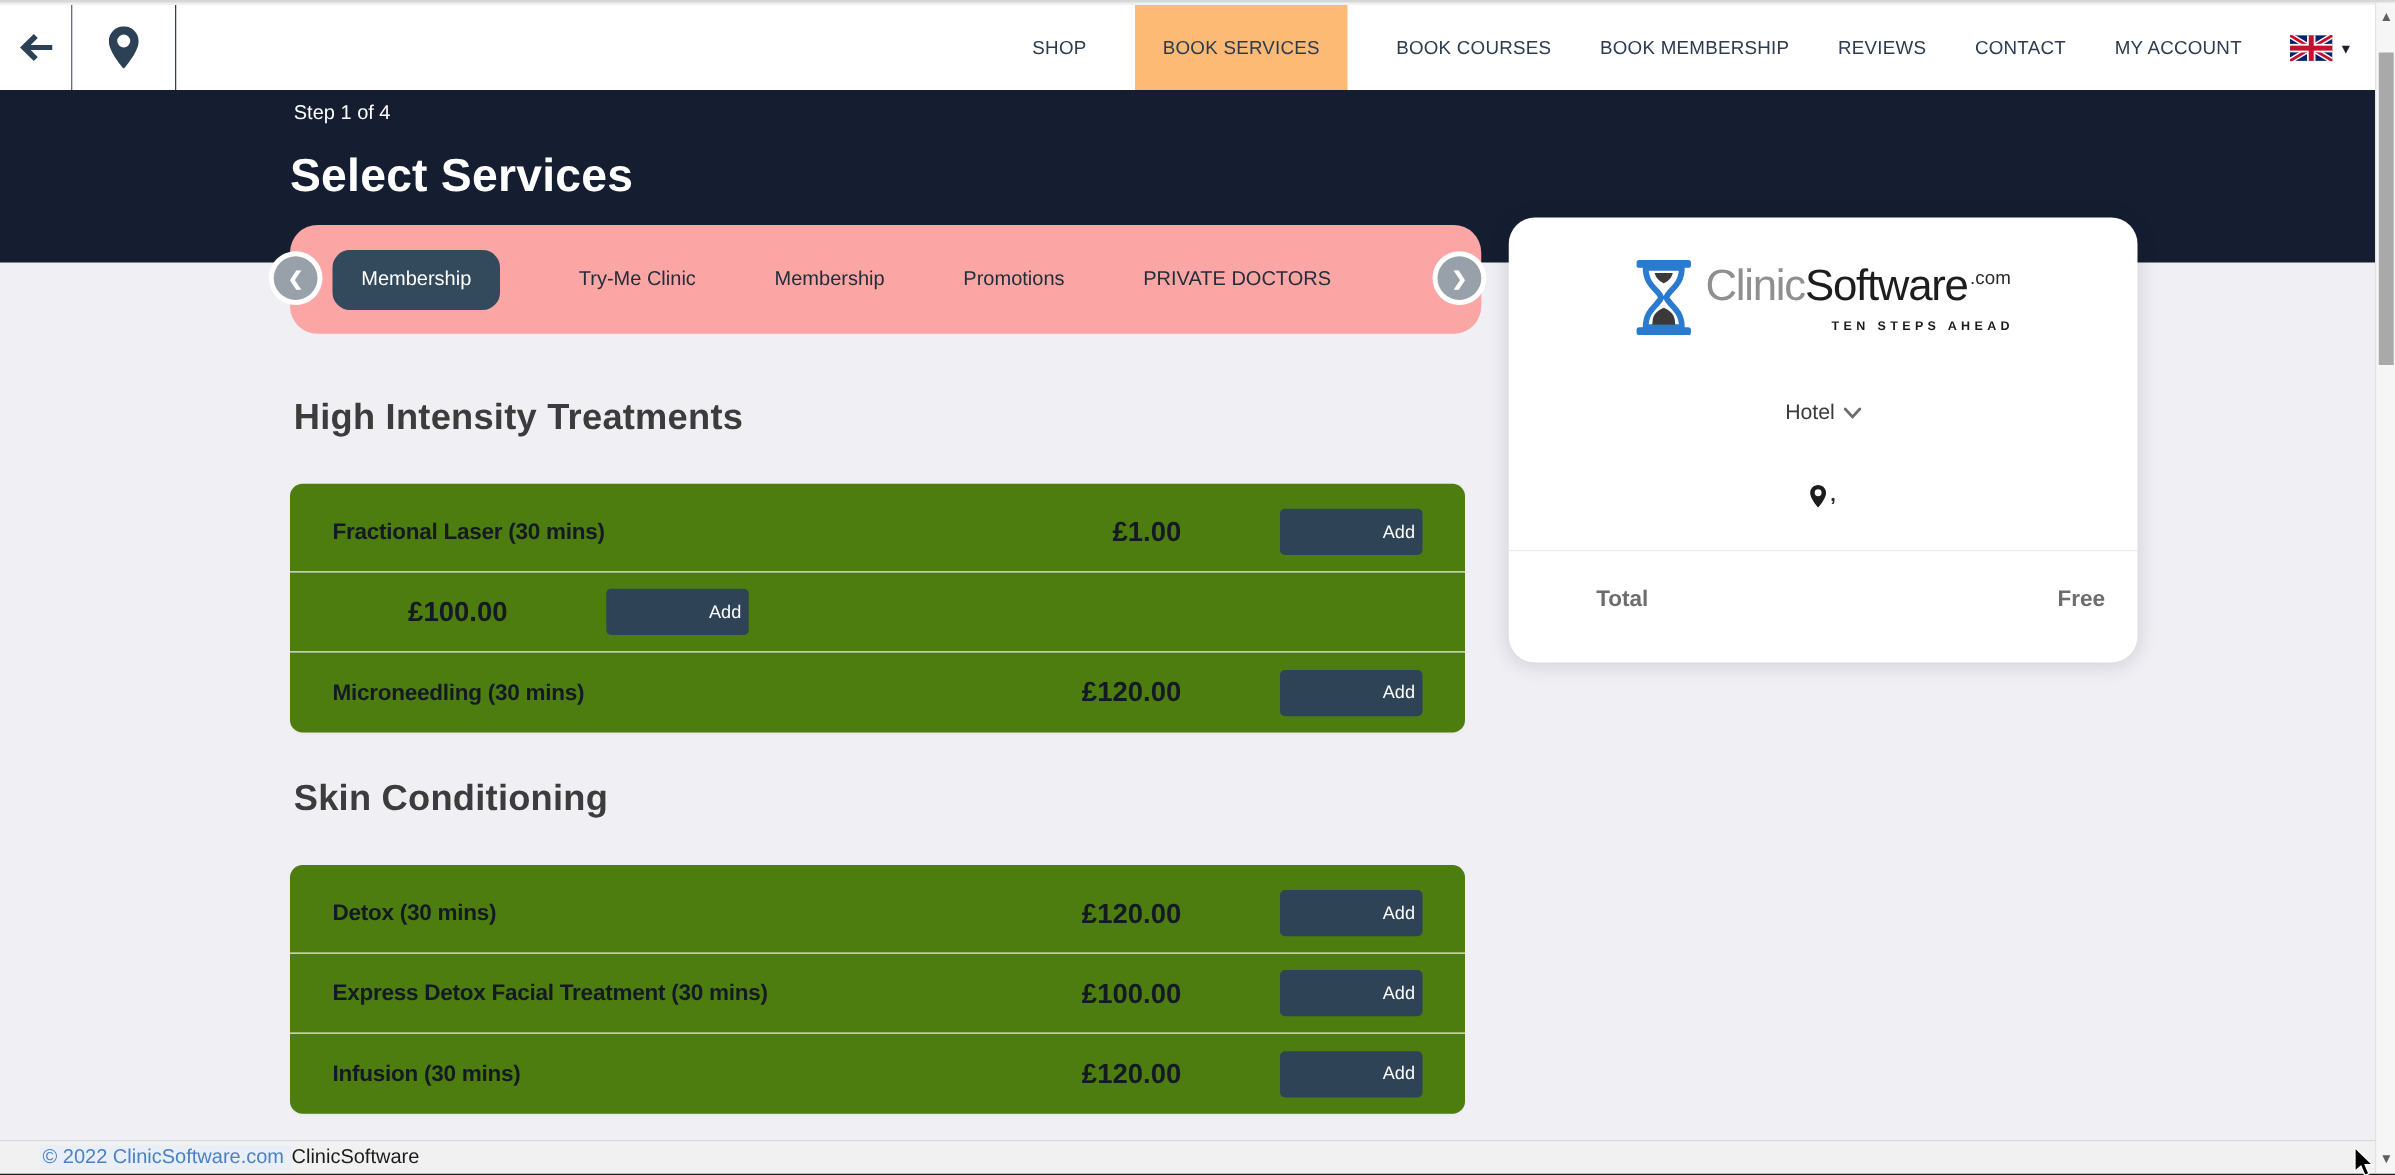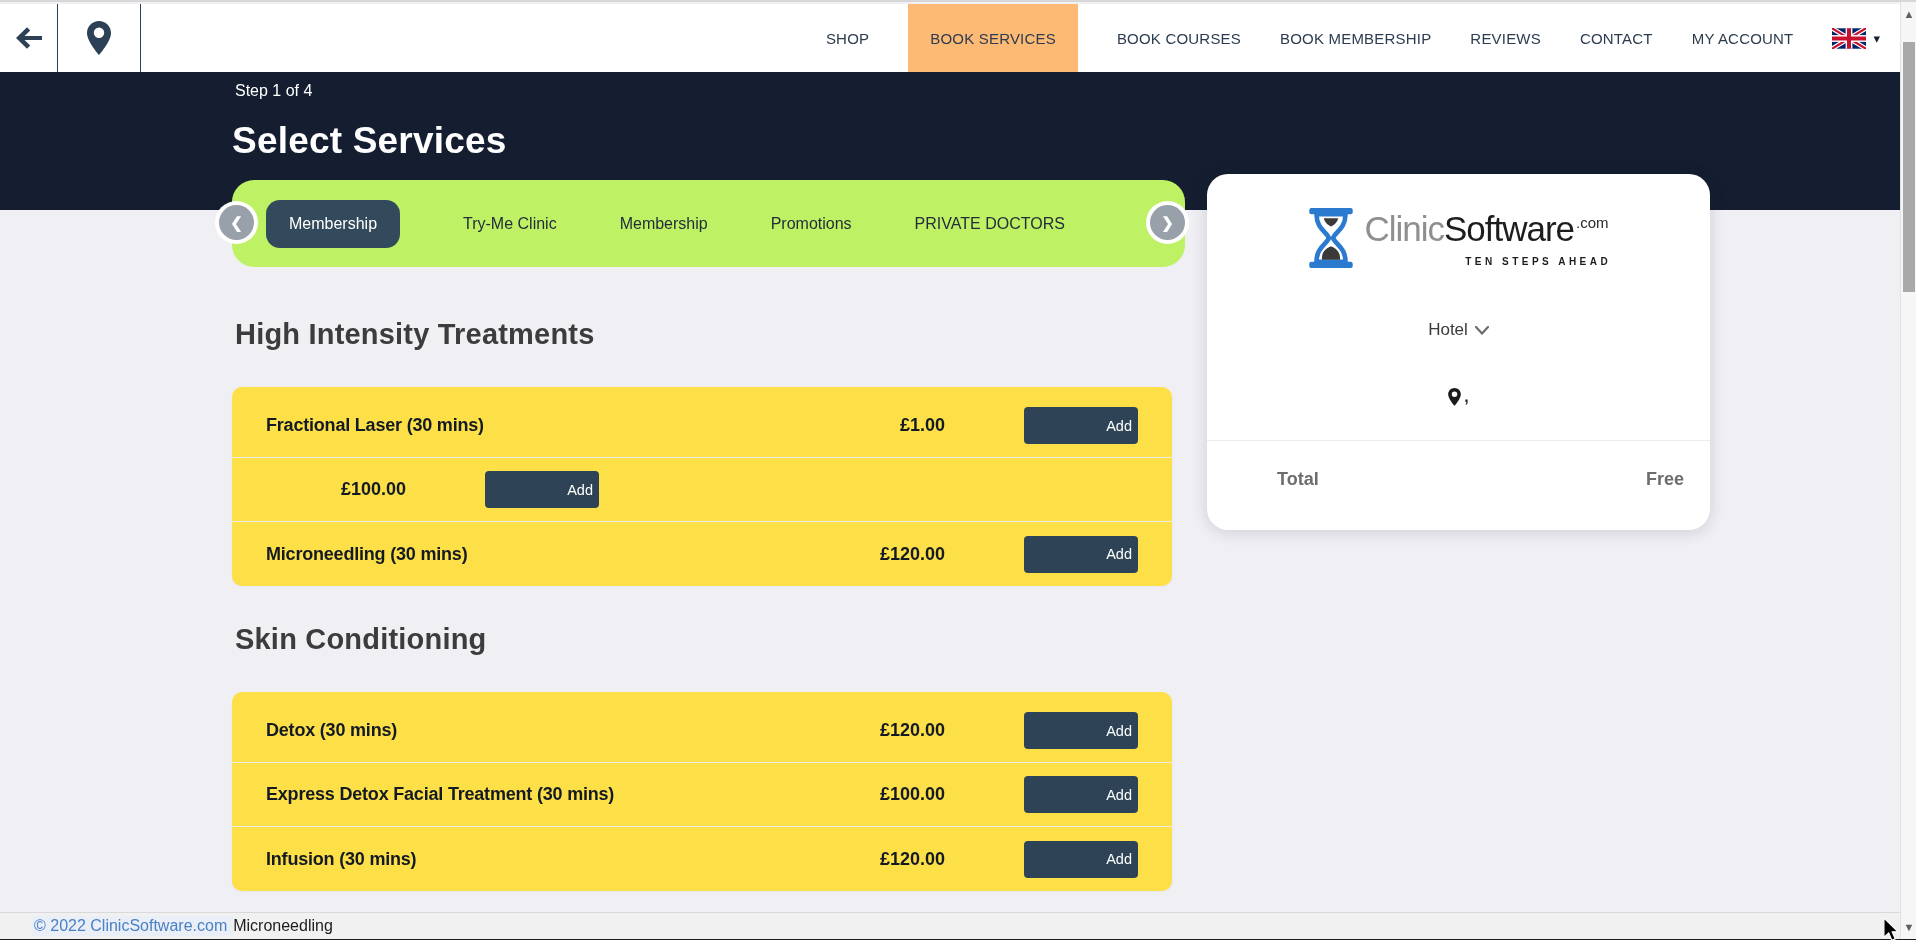--- a/index.html
+++ b/index.html
@@ -36,21 +36,21 @@
   .hero {
     position:absolute; left:0; top:70px; width:1916px; height:138px;
     background:#141e30; z-index:1;
   }
   .hero-step { position:absolute; left:235px; top:80px; color:#ffffff; font-size:16px; }
   .hero-title { position:absolute; left:232px; top:118px; color:#ffffff; font-size:37px; font-weight:700; letter-spacing:.2px; }
 
   
   .tabs-bar {
     position:absolute; left:232px; top:178px; width:953px; height:87px;
-    background:#bef264; border-radius:22px; z-index:2;
+    background:#fca5a5; border-radius:22px; z-index:2;
     display:flex; align-items:center; padding:0 36px 0 30px;
   }
   .cat-tabs { display:flex; align-items:center; gap:63px; margin-left:4px; }
   .cat-tab { font-size:16px; color:#232e3a; cursor:pointer; white-space:nowrap; }
   .cat-tab.active {
     background:#33495c; color:#ffffff; padding:15px 23px; border-radius:14px; font-weight:500;
   }
   .carousel-arrow {
     position:absolute; width:35px; height:35px; border-radius:50%;
     background:#98a0a9; color:#ffffff; display:flex; align-items:center; justify-content:center;
@@ -81,27 +81,27 @@
   .cart-address { margin-top:48px; display:flex; align-items:flex-start; gap:3px; color:#2a2a2a; font-size:16px; font-weight:700; }
   .cart-divider { margin-top:34px; width:100%; border-top:1px solid #ececec; }
   .cart-total { margin-top:28px; width:100%; padding:0 26px; display:flex; justify-content:space-between; }
   .cart-total div { font-size:18px; font-weight:700; color:#6d6d6d;margin-left:44px; }
 
   
   .services-main { position:absolute; left:232px; top:315px; width:940px; z-index:2; }
   .section-title { margin:36px 0 0 3px; font-size:29px; line-height:34px; font-weight:700; color:#3c3c3c; letter-spacing:.2px; }
   .section-title:first-child { margin-top:0; }
   .service-card {
-    margin-top:36px; width:940px; background:#fde047; border-radius:10px;
+    margin-top:36px; width:940px; background:#4d7c0f; border-radius:10px;
     padding-top:7px; box-shadow:0 1px 3px rgba(0,0,0,.04); overflow:hidden;
   }
   .service-row { display:flex; align-items:center; height:64px; padding:0 34px; border-bottom:1px solid #ececec; }
   .service-row:last-child { border-bottom:none; }
   .s-name { flex:1; font-size:18px; font-weight:700; color:#141a24; letter-spacing:-.2px; }
-  .s-price { width:140px; text-align:right; font-size:18px; font-weight:700; color:#141a24; }
+  .s-price { width:140px; text-align:right; font-size:22px; font-weight:700; color:#141a24; }
   .s-spacer { width:79px; }
   .add-btn {
     width:114px; height:37px; background:#2e4456; color:#ffffff; border:none;
     border-radius:4px; font-size:14.5px; font-family:"Liberation Sans",sans-serif; cursor:pointer;text-align:right;
   }
 
   
   .footer {
     position:absolute; left:0; top:910px; width:1916px; height:27px;
     background:#f1f1f1; border-top:1px solid #d9d9d9; z-index:5;
@@ -263,21 +263,21 @@
         <div class="s-name">Infusion (30 mins)</div>
         <div class="s-price">£120.00</div>
         <div class="s-spacer"></div>
         <button class="add-btn">Add</button>
       </div>
     </div>
   </div>
 
 <div class="footer">
   <span class="footer-link">© 2022 ClinicSoftware.com</span>
-  <span class="footer-brand">Microneedling</span>
+  <span class="footer-brand">ClinicSoftware</span>
 </div>
 <div class="bottom-edge"></div>
 
 <div class="scrollbar">
   <div class="sb-arrow sb-up">▲</div>
   <div class="sb-thumb"></div>
   <div class="sb-arrow sb-down">▼</div>
 </div>
 
 <svg class="cursor" width="18" height="24" viewBox="0 0 12 17">

